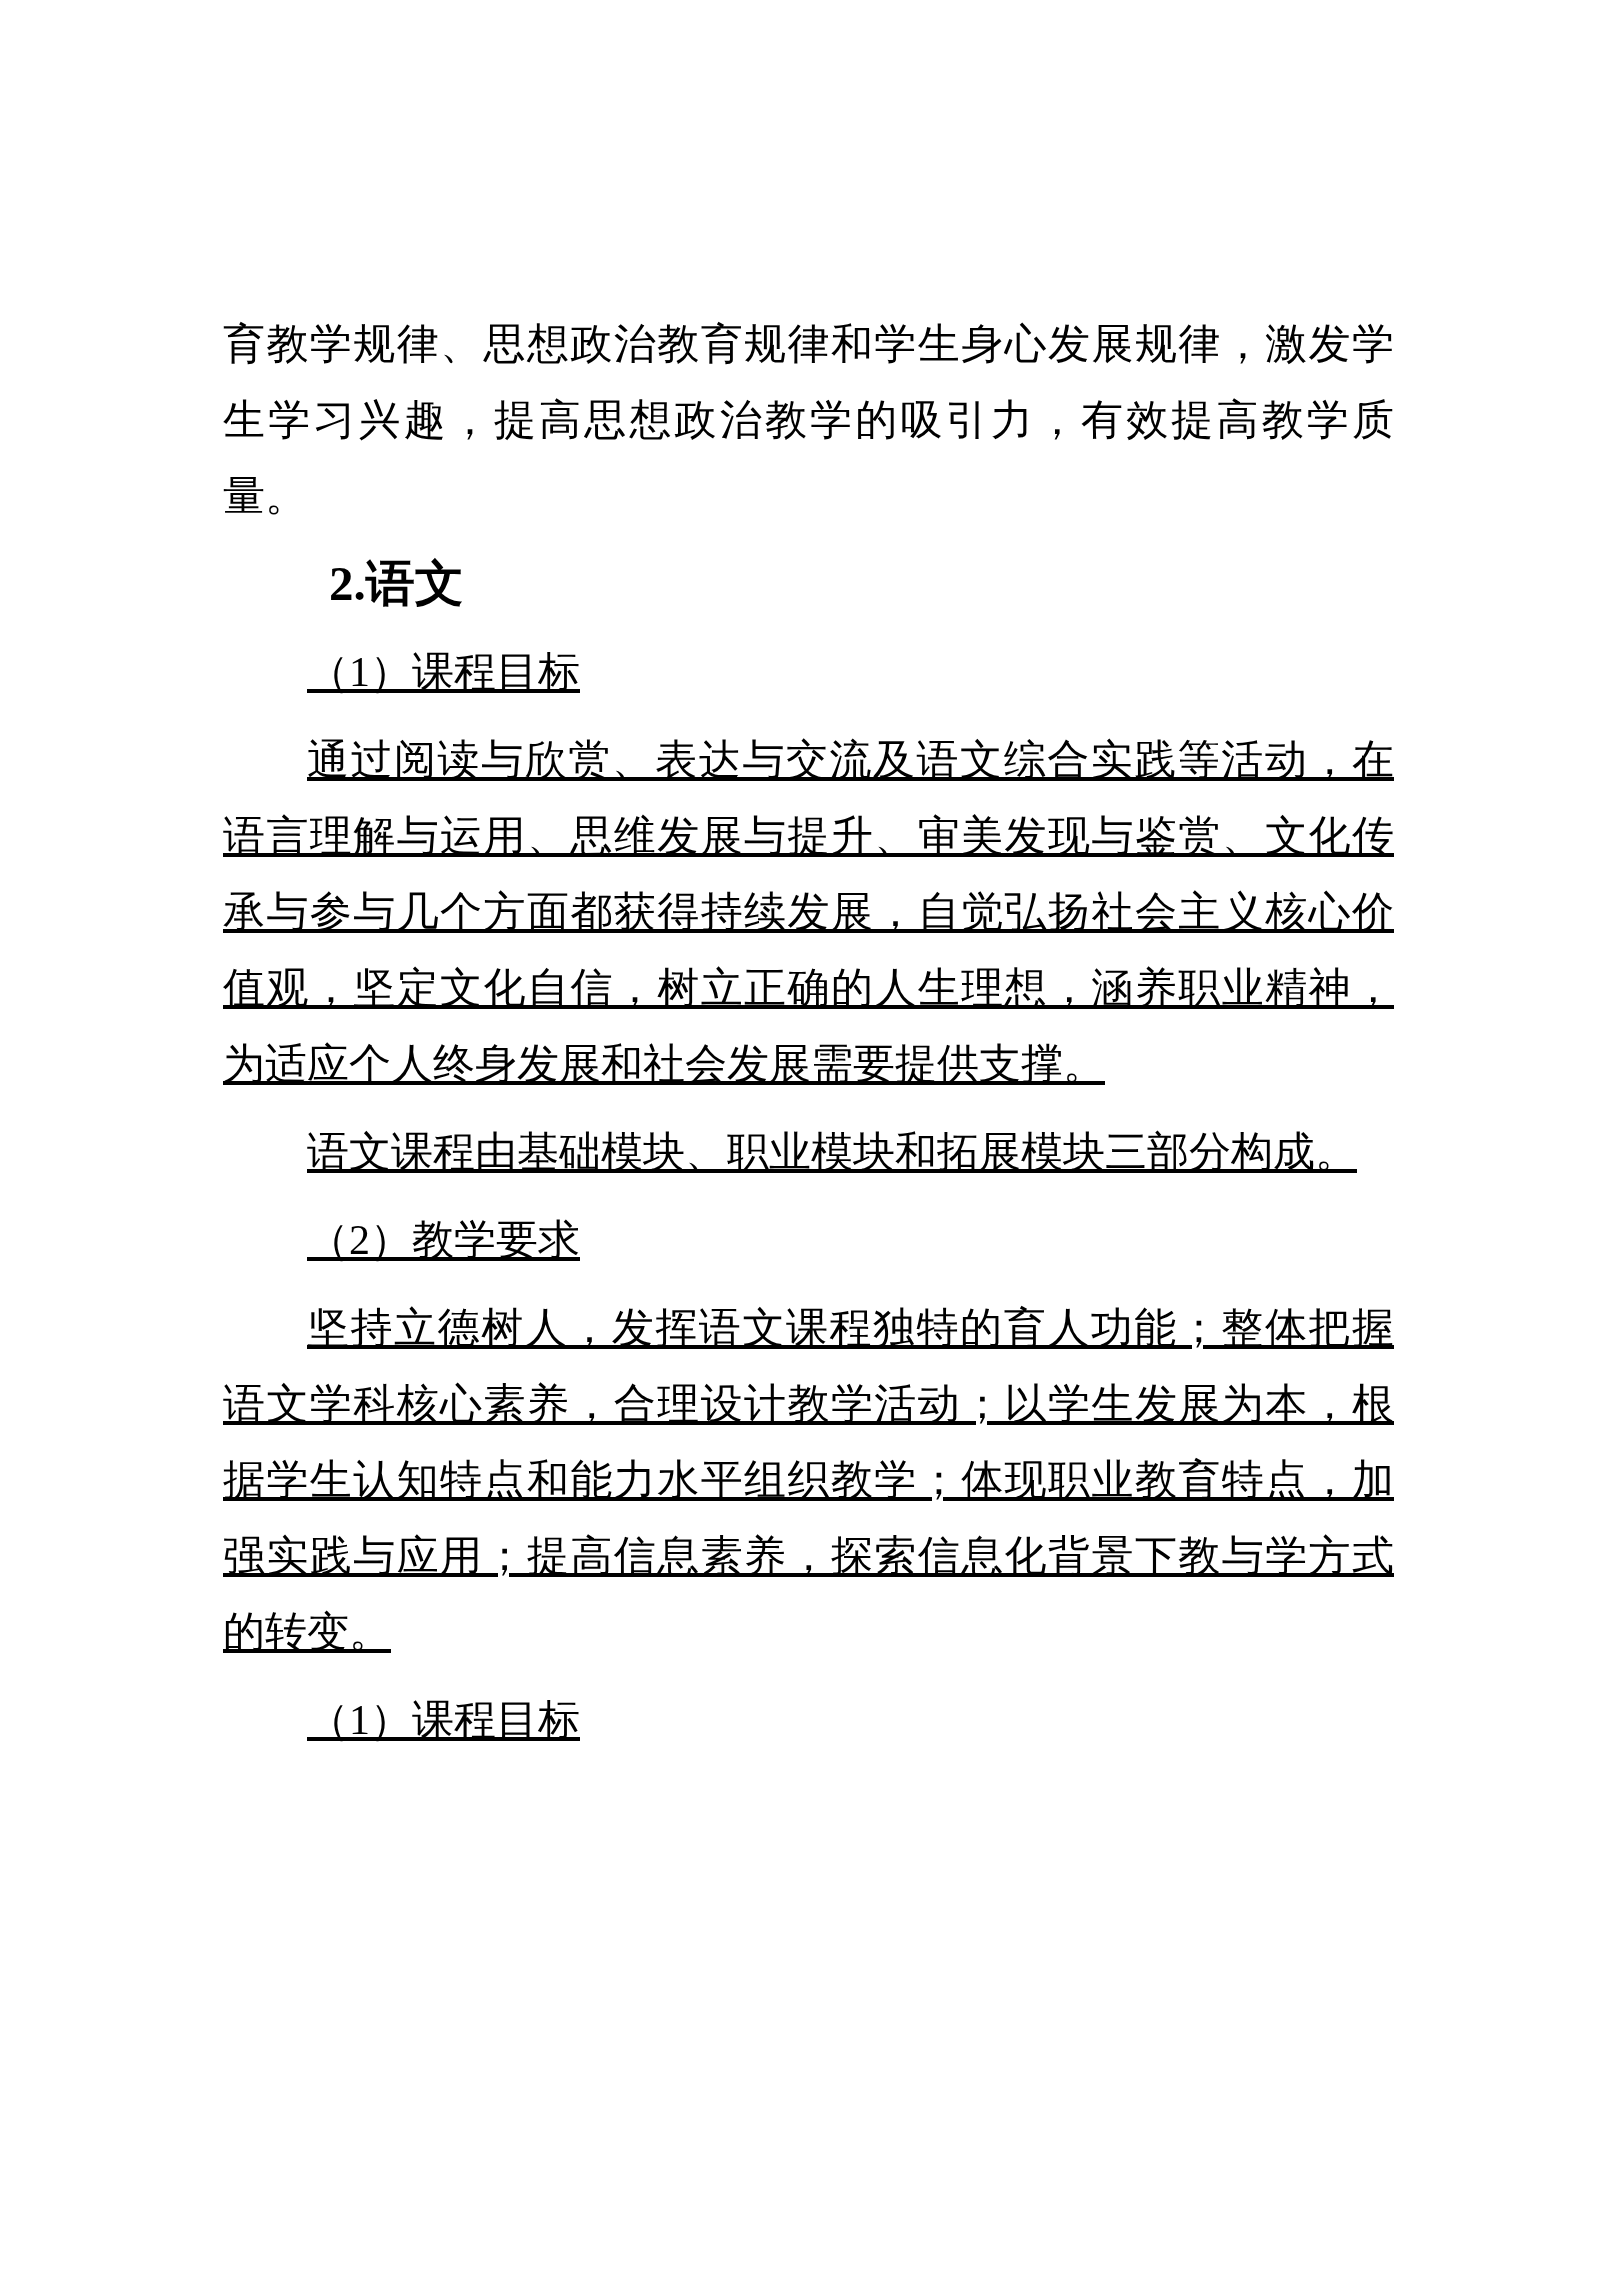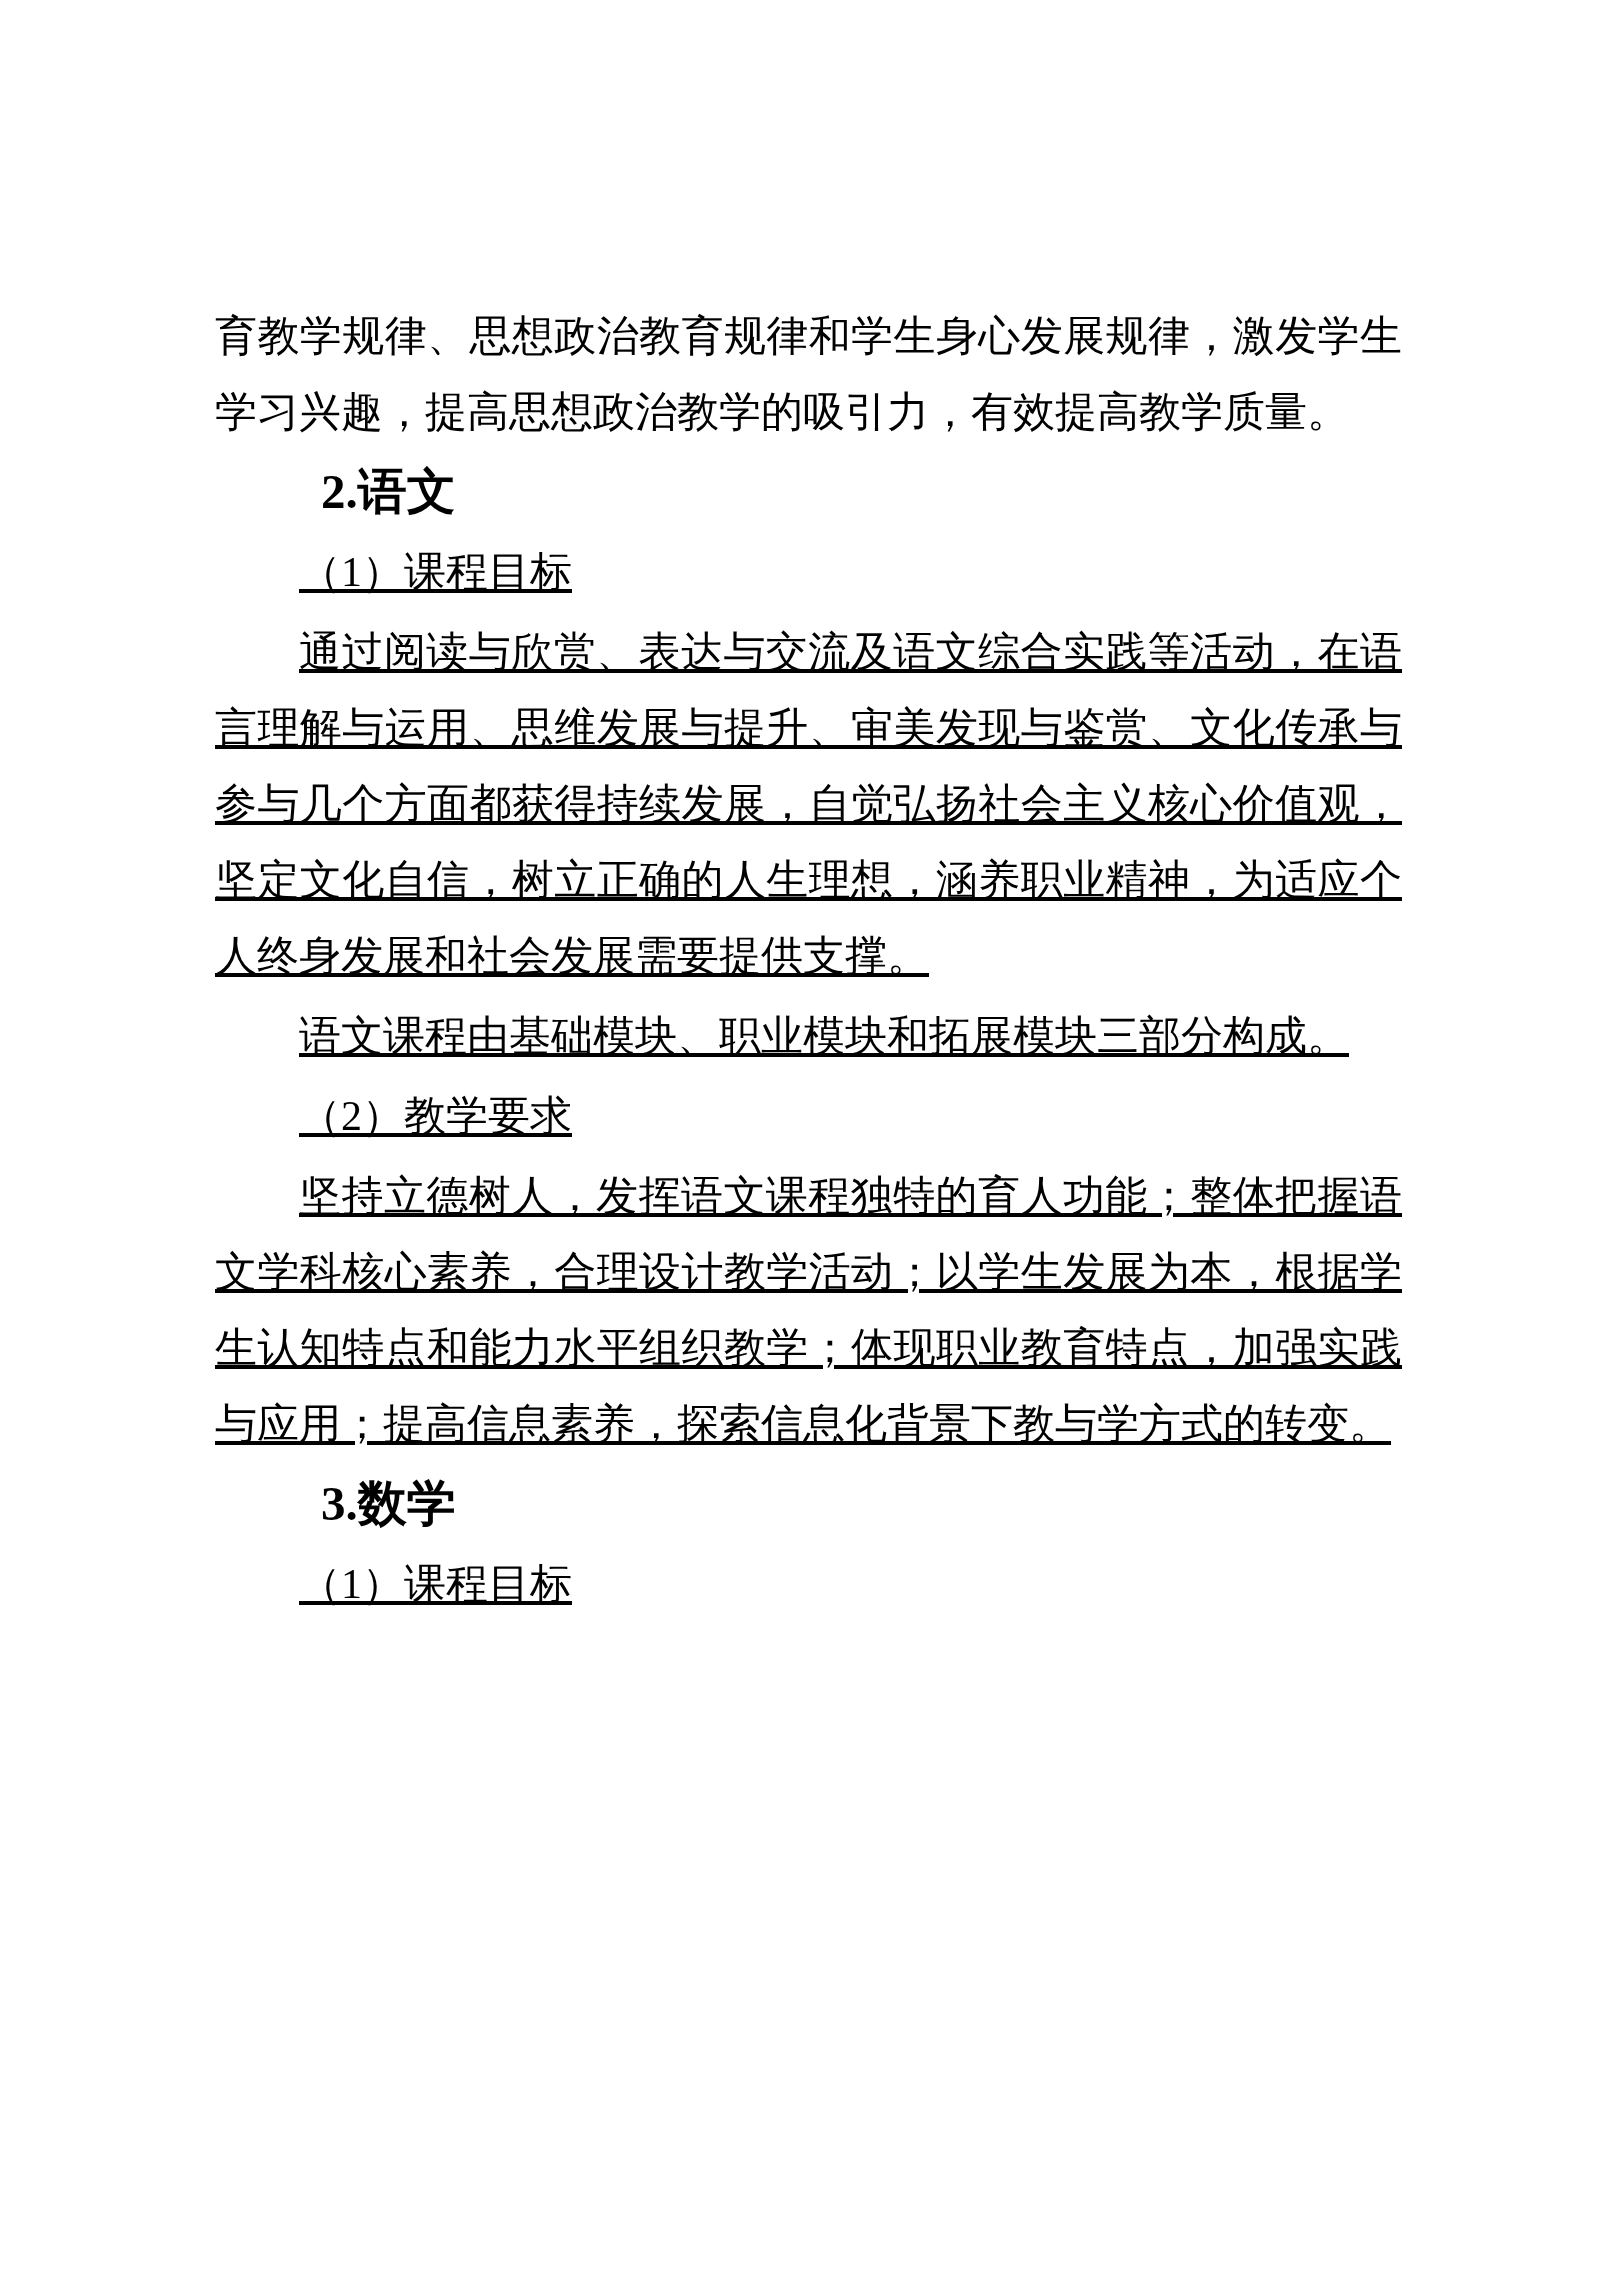--- a/index.html
+++ b/index.html
@@ -11,21 +11,21 @@
   .page {
     position: relative;
     width: 1621px;
     height: 2293px;
     background: #ffffff;
     box-sizing: border-box;
     padding: 294px 215px 0 211px;
     overflow: hidden;
   }
   .para {
-    margin: 4px;
+    margin: 12px;
     color: #000000;
     font-family: "Liberation Serif", "DejaVu Serif", serif;
     font-size: 42px;
     line-height: 76px;
     text-align: justify;
     text-justify: inter-ideograph;
     line-break: strict;
     word-break: normal;
   }
   .para.first-indent {
@@ -51,18 +51,17 @@
 
   <p class="para first-indent">通过阅读与欣赏、表达与交流及语文综合实践等活动，在语言理解与运用、思维发展与提升、审美发现与鉴赏、文化传承与参与几个方面都获得持续发展，自觉弘扬社会主义核心价值观，坚定文化自信，树立正确的人生理想，涵养职业精神，为适应个人终身发展和社会发展需要提供支撑。</p>
 
 
   <p class="para first-indent">语文课程由基础模块、职业模块和拓展模块三部分构成。</p>
 
   <p class="para first-indent">（2）教学要求</p>
 
   <p class="para first-indent">坚持立德树人，发挥语文课程独特的育人功能；整体把握语文学科核心素养，合理设计教学活动；以学生发展为本，根据学生认知特点和能力水平组织教学；体现职业教育特点，加强实践与应用；提高信息素养，探索信息化背景下教与学方式的转变。</p>
 
-  <p class="para heading">3.数学</p>
 
   <p class="para first-indent">（1）课程目标</p>
 
 </div>
 
 
 </body></html>

